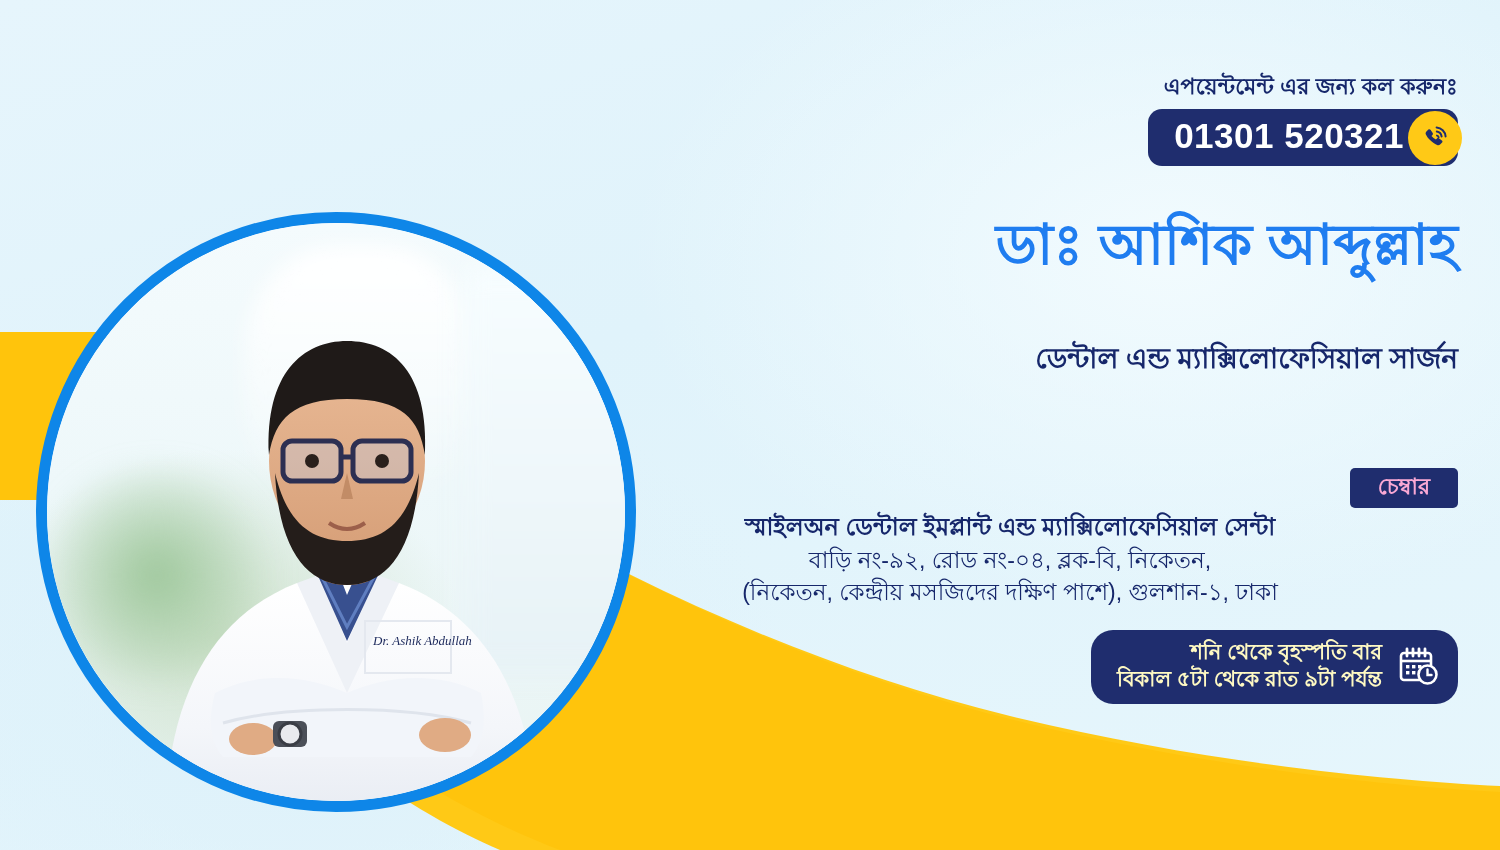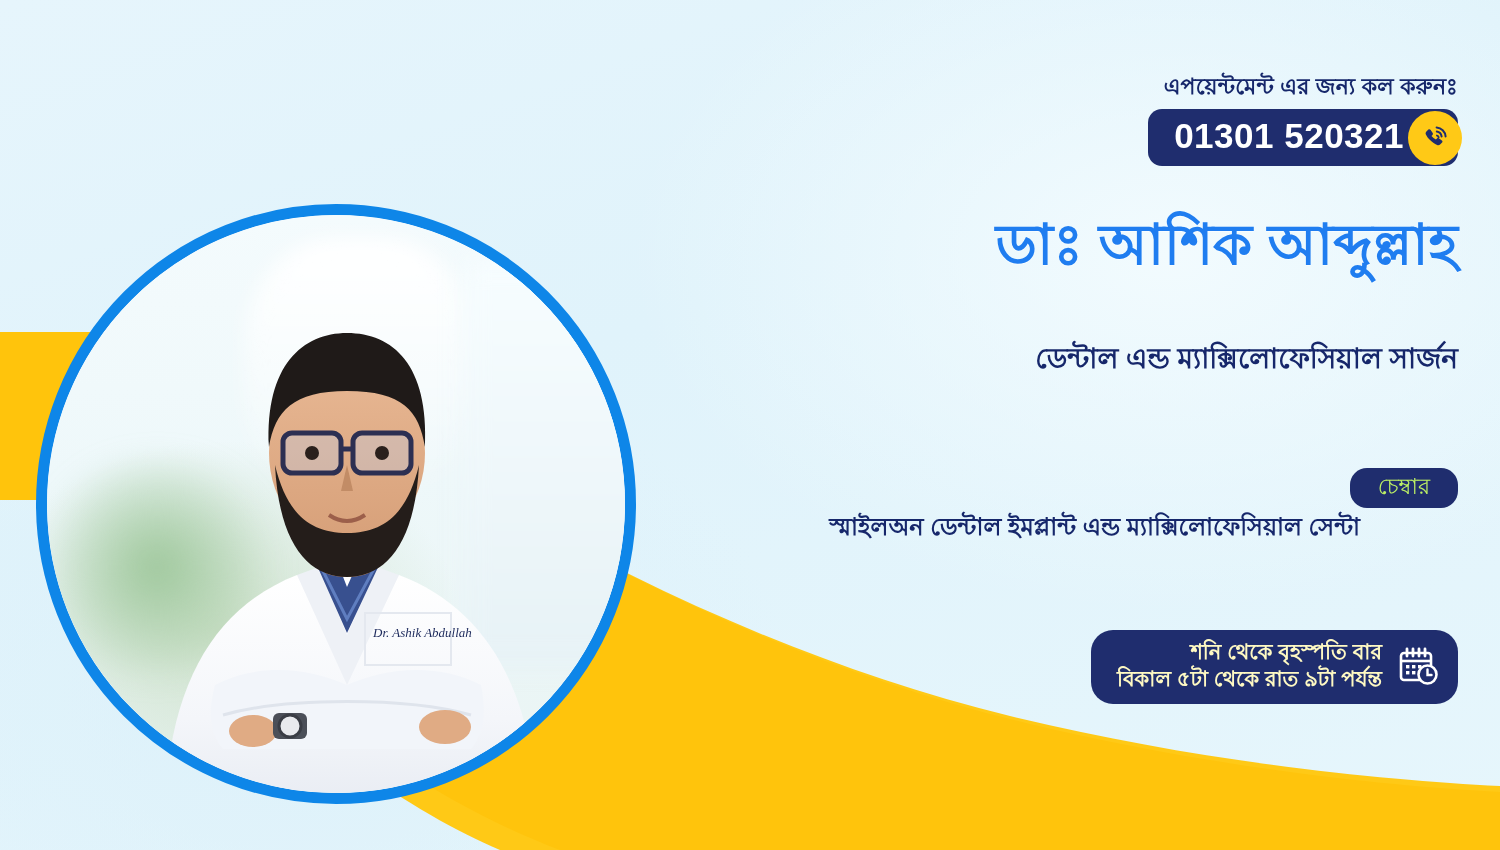--- a/index.html
+++ b/index.html
@@ -19,21 +19,21 @@
       radial-gradient(ellipse 50% 60% at 20% 80%, #ddf1fa 0%, rgba(221,241,250,0) 65%),
       linear-gradient(160deg, #e6f5fc 0%, #e0f3fb 40%, #e6f6fc 100%);
   }
 
   
   .ribbon-svg { position:absolute; left:0; top:0; width:1500px; height:850px; }
 
   
   .photo-wrap {
     position:absolute;
-    left:36px; top:204px;
+    left:36px; top:212px;
     width:600px; height:600px;text-align:right;
   }
   .photo-ring {
     position:absolute; inset:0;
     border-radius:50%;
     border:11px solid #0e86e8;
     background:#ffffff;
     overflow:hidden;
   }
   .photo-inner {
@@ -119,30 +119,30 @@
     width:760px; text-align:right;
     color:#16276b;
     font-size:24px; font-weight:400;
     line-height:1.38;
   }
   .quals div { white-space:nowrap; }
 
   
   .chamber-badge {
     position:absolute; right:42px; top:468px;
-    background:#1f2d6e; color:#bef264;
-    font-size:22px; font-weight:400;
+    background:#1f2d6e; color:#f9a8d4;
+    font-size:22px; font-weight:700;
     padding:5px 28px 7px;
-    border-radius:17px;
+    border-radius:5px;
     line-height:1.25;
   }
 
   .chamber-block {
     position:absolute; right:140px; top:511px;
-    width:700px; text-align:right;
+    width:700px; text-align:center;
     color:#16276b;
   }
   .chamber-name {
     font-size:24px; font-weight:700; line-height:1.3;
     white-space:nowrap;
   }
   .chamber-addr {
     font-size:23px; font-weight:400; line-height:1.4;
     margin-top:2px;
   }
@@ -279,20 +279,24 @@
     </div>
 
     <div class="doc-name">ডাঃ আশিক আব্দুল্লাহ</div>
     <div class="doc-role">ডেন্টাল এন্ড ম্যাক্সিলোফেসিয়াল সার্জন</div>
 
 
     <div class="chamber-badge">চেম্বার</div>
 
     <div class="chamber-block">
       <div class="chamber-name">স্মাইলঅন ডেন্টাল ইমপ্লান্ট এন্ড ম্যাক্সিলোফেসিয়াল সেন্টা</div>
+      <div class="chamber-addr">
+        <div>বাড়ি নং-৯২, রোড নং-০৪, ব্লক-বি, নিকেতন,</div>
+        <div>(নিকেতন, কেন্দ্রীয় মসজিদের দক্ষিণ পাশে), গুলশান-১, ঢাকা</div>
+      </div>
     </div>
 
 
     <div class="hours">
       <div class="hours-text">
         <div>শনি থেকে বৃহস্পতি বার</div>
         <div>বিকাল ৫টা থেকে রাত ৯টা পর্যন্ত</div>
       </div>
       <div class="hours-icon">
         <svg viewBox="0 0 44 44" fill="none">

